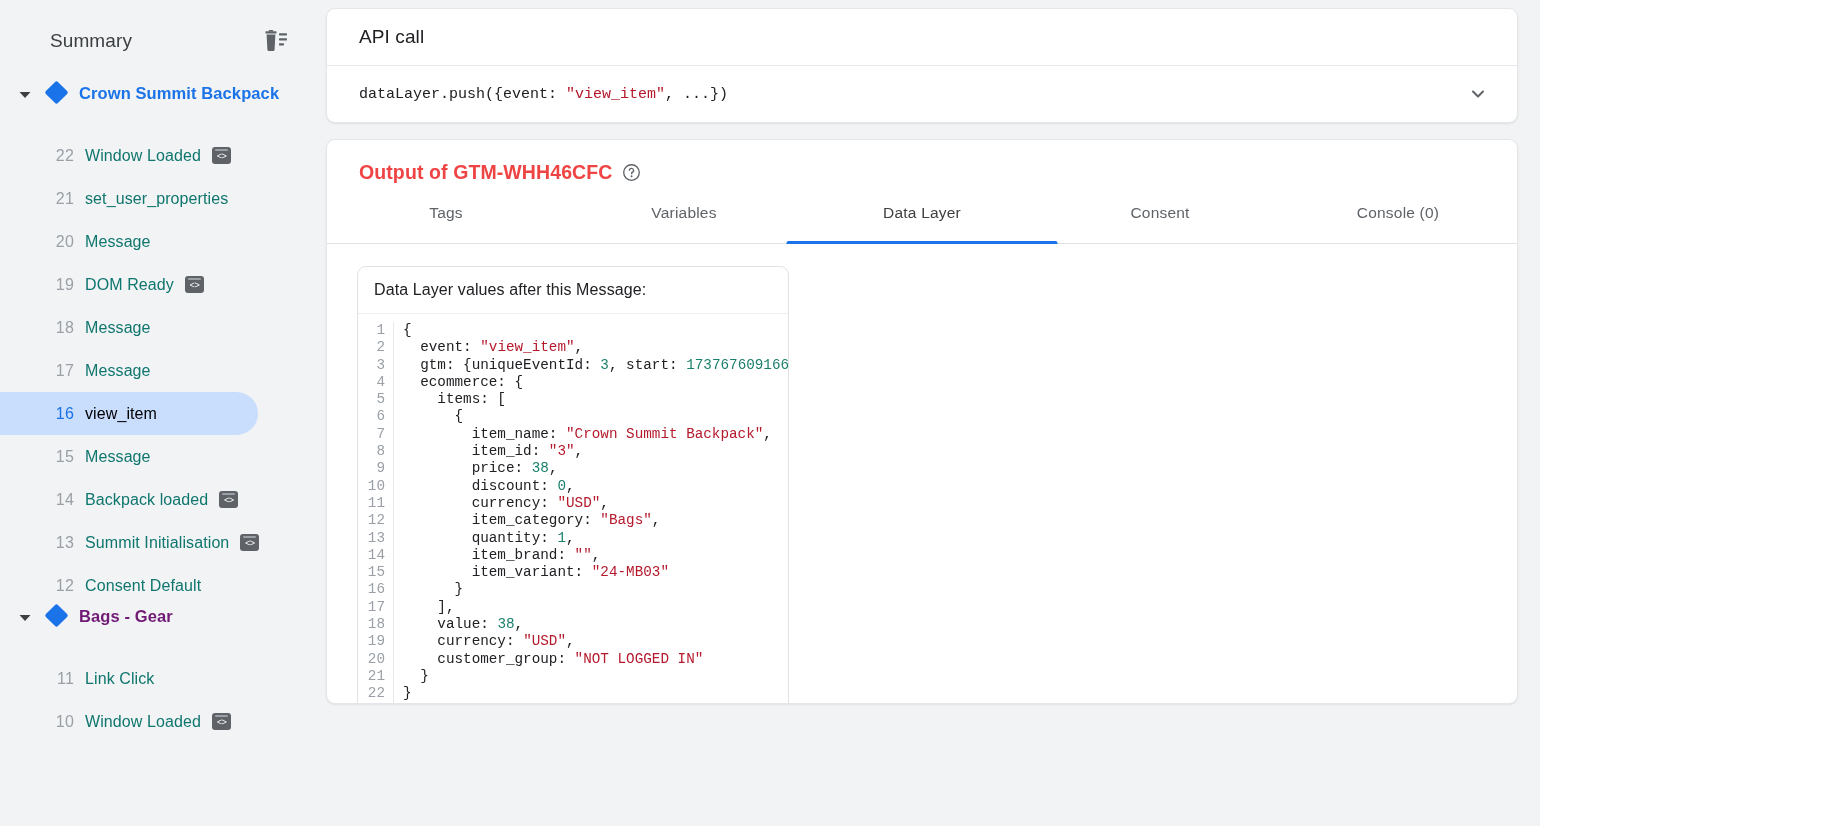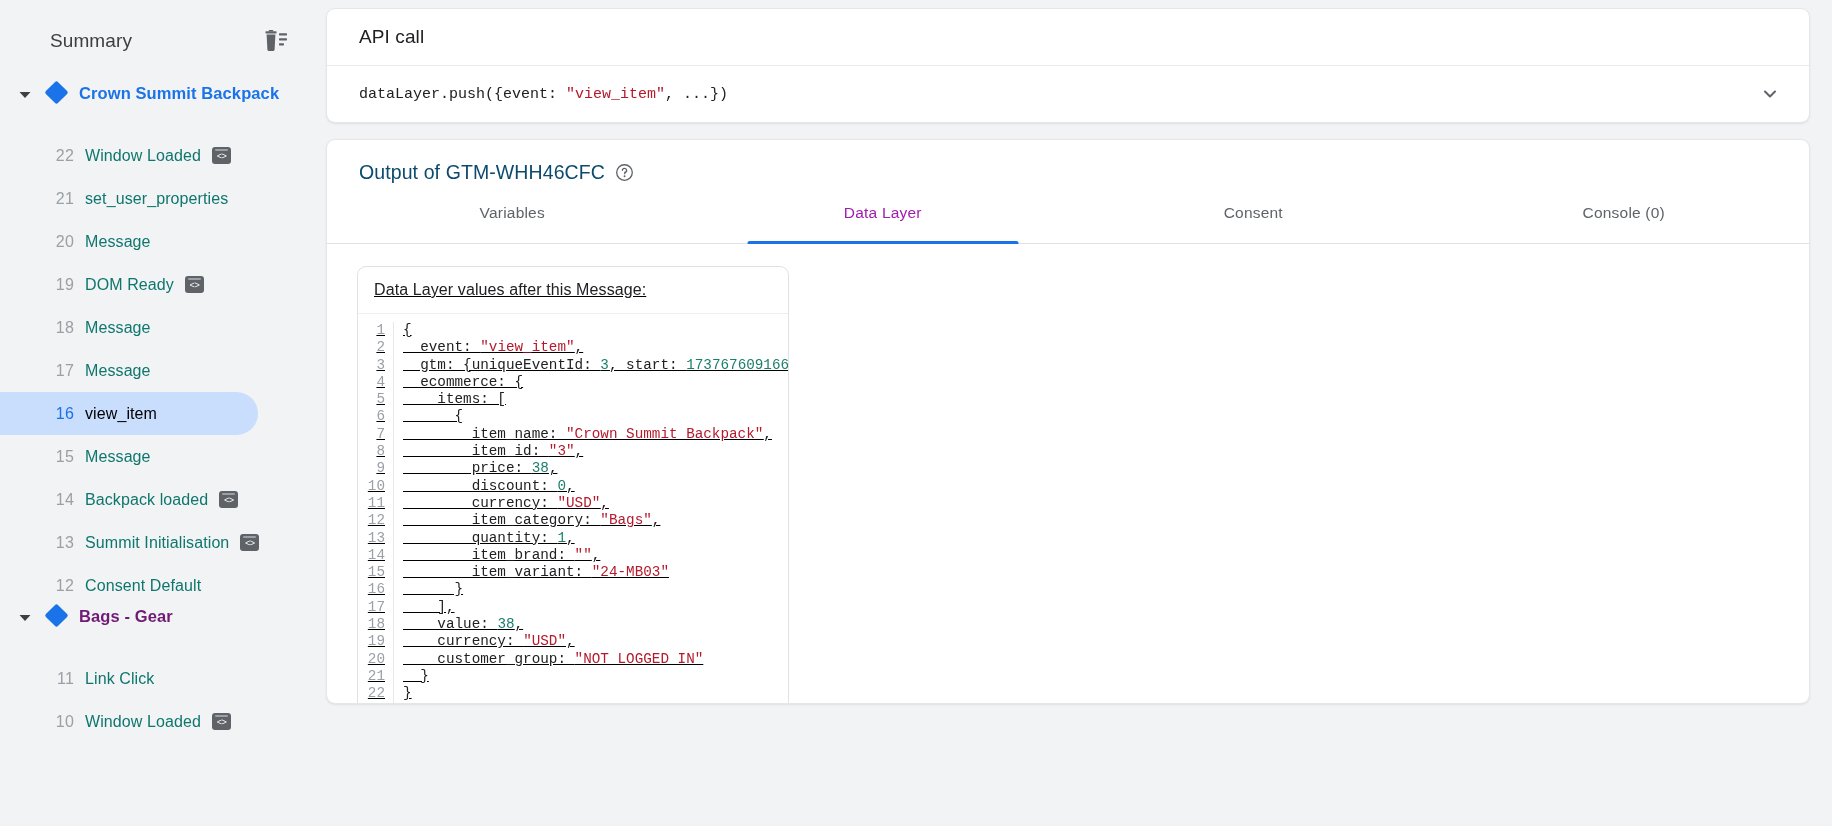--- a/index.html
+++ b/index.html
@@ -5,21 +5,21 @@
   * { box-sizing: border-box; }
   html, body {
     margin: 0; padding: 0;
     width: 1832px; height: 826px;
     overflow: hidden;
     background: #ffffff;
     font-family: "Liberation Sans", sans-serif;
   }
   #app {
     display: flex;
-    width: 1832px;
+    width: 1540px;
     height: 826px;
     background: #f1f3f4;
   }
 
   
   #sidebar {
     width: 318px;
     flex: 0 0 318px;
     height: 826px;
     background: #f1f3f4;
@@ -185,62 +185,62 @@
     height: 565px;
     overflow: hidden;
   }
   .out-head {
     padding: 21px 0 0 32px;
     display: flex;
     align-items: center;
   }
   .out-title {
     font-size: 19.5px;
-    color: #0c4a6e;
-    letter-spacing: .1px;
+    color: #ef4444;
+    letter-spacing: .1px;
+    font-weight: bold;
   }
   .help-icon { margin-left: 10px; display:block; }
 
   .tabs {
     display: flex;
     margin-top: 18px;
     border-bottom: 1px solid #e0e2e4;
     height: 42px;
   }
   .tab {
     flex: 1;
     text-align: center;
     font-size: 15.5px;
     color: #5f6368;
     cursor: pointer;
     position: relative;
     letter-spacing: .2px;
     padding-top: 2px;
   }
-  .tab.active { color: #a21caf; }
+  .tab.active { color: #404040; }
   .tab.active::after {
     content: "";
     position: absolute;
     left: 50%;
     transform: translateX(-50%);
     bottom: -1px;
     width: 271px;
     height: 3px;
     background: #1a73e8;
     border-radius: 2px 2px 0 0;
   }
 
   .dl-wrap { padding: 22px 0 0 30px; }
   .dl-panel {
     width: 432px;
     border: 1px solid #e0e2e4;
     border-radius: 9px;
     overflow: hidden;
     background: #fff;
-    text-decoration: underline;
   }
   .dl-panel-head {
     height: 47px;
     display: flex;
     align-items: center;
     padding: 0 16px;
     font-size: 16px;
     color: #202124;
     border-bottom: 1px solid #eceff1;
     letter-spacing: .1px;
@@ -401,20 +401,21 @@
         <div style="cursor:pointer;">
           <svg class="help-icon" width="19" height="19" viewBox="0 0 20 20" xmlns="http://www.w3.org/2000/svg">
             <circle cx="10" cy="10" r="8.2" stroke="#5f6368" stroke-width="1.4" fill="none"></circle>
             <path d="M7.8 7.7 a2.2 2.2 0 1 1 2.5 2.3 v1.3" stroke="#5f6368" stroke-width="1.4" fill="none" stroke-linecap="round"></path>
             <circle cx="10.05" cy="14" r="1" fill="#5f6368"></circle>
           </svg>
         </div>
       </div>
 
       <div class="tabs" id="tabs">
+          <div class="tab">Tags</div>
           <div class="tab">Variables</div>
           <div class="tab active">Data Layer</div>
           <div class="tab">Consent</div>
           <div class="tab">Console (0)</div>
         </div>
 
       <div class="dl-wrap">
         <div class="dl-panel">
           <div class="dl-panel-head">Data Layer values after this Message:</div>
           <div class="code-block">

